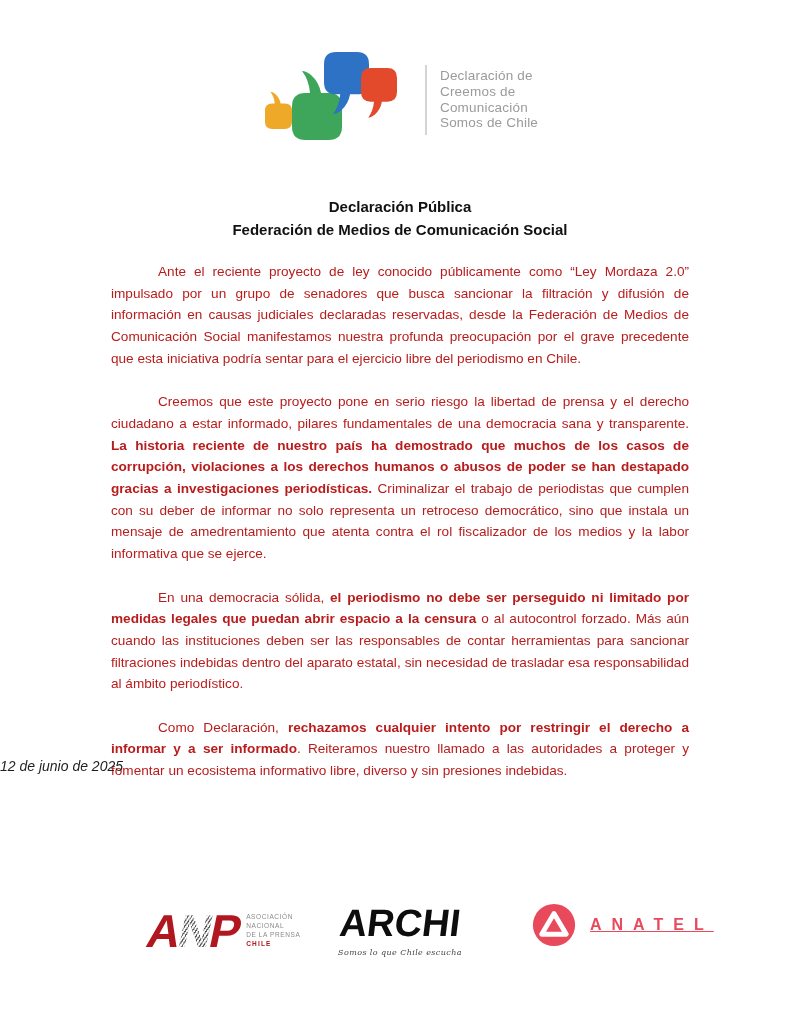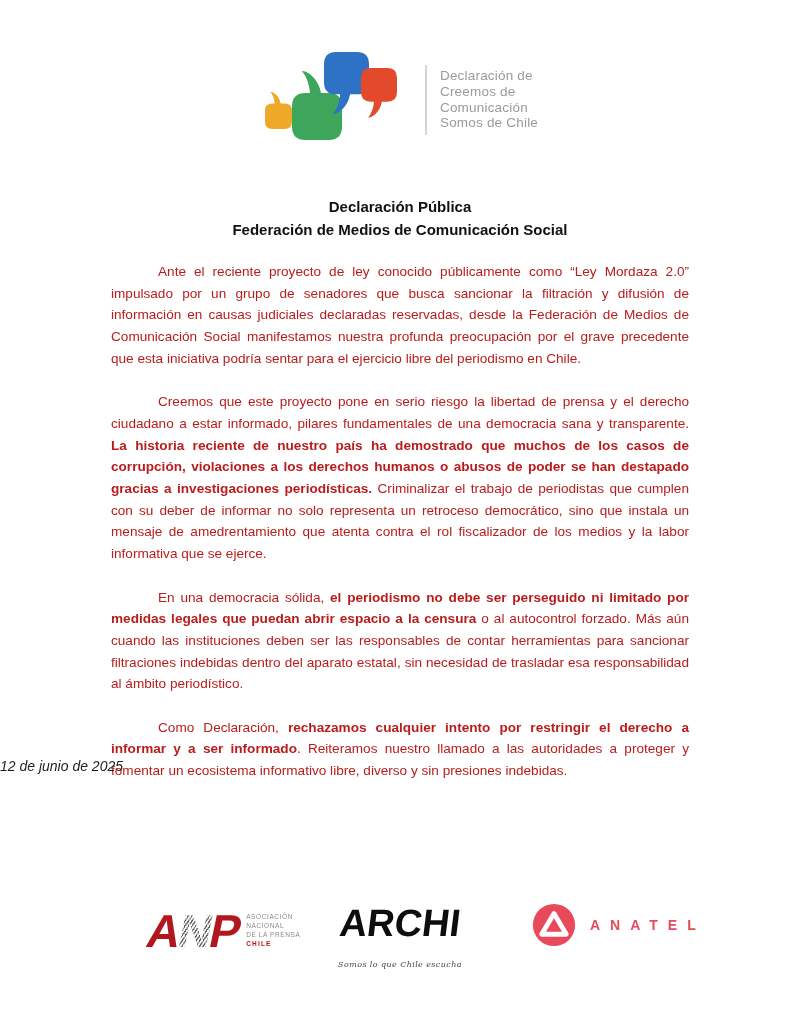--- a/index.html
+++ b/index.html
@@ -69,31 +69,31 @@
   .anp-country { color: #b1171f; font-weight: bold; letter-spacing: 1.2px; }
 
   .archi-logo {
     position: absolute; left: 330px; top: 14px; width: 140px; text-align: center;
   }
   .archi-name {
     font-size: 38px; font-weight: 800; letter-spacing: 0px; line-height: 1;
     color: #0d0d0d; transform: skewX(-7deg); display: inline-block;
   }
   .archi-tagline {
-    margin-top: 18px; font-family: "DejaVu Serif", serif; font-style: italic;
+    margin-top: 6px; font-family: "DejaVu Serif", serif; font-style: italic;
     font-size: 8px; color: #444; letter-spacing: .4px;
   }
 
   .anatel-logo {
     position: absolute; left: 532px; top: 13px;
     display: flex; align-items: center; gap: 14px;
   }
   .anatel-icon { width: 44px; height: 44px; }
   .anatel-name {
-    color: #e8495b; font-size: 14px; font-weight: 600; letter-spacing: 10px; line-height: 1;
+    color: #e8495b; font-size: 16px; font-weight: 600; letter-spacing: 10px; line-height: 1; text-decoration: underline;
   }
 </style>
 </head>
 <body>
 
 <div class="page">
 
   <div class="header-logo">
     <svg class="logo-mark" viewBox="0 0 150 95" aria-hidden="true">
 

